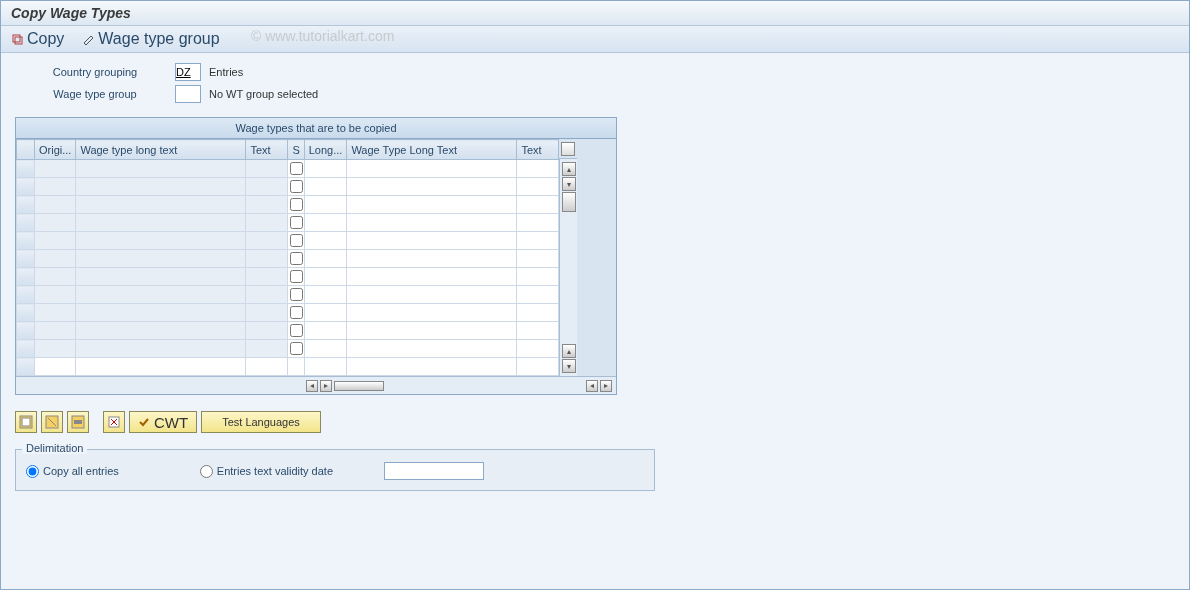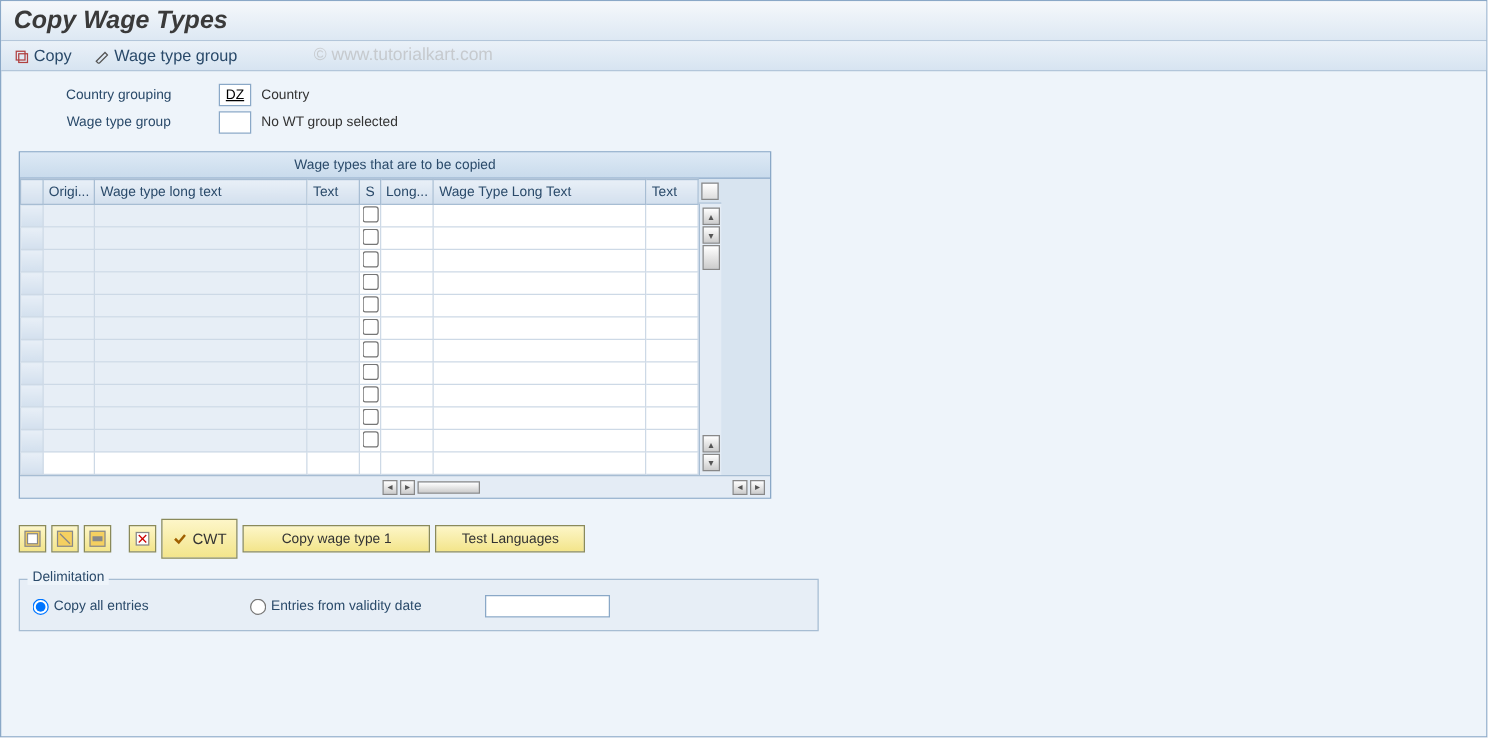--- a/index.html
+++ b/index.html
@@ -16,38 +16,38 @@
       border: 1px solid #8aa8c7;
       background: #eef4fa;
       height: 100%;
     }
     .title-bar {
       background: linear-gradient(#f5f8fb, #dde8f3);
       border-bottom: 1px solid #b3c6da;
       padding: 4px 10px;
       font-weight: bold;
       font-style: italic;
-      font-size: 20px;
+      font-size: 14px;
       color: #3a3a3a;
     }
     .toolbar {
       background: linear-gradient(#eaf1f8, #d7e4f1);
       border-bottom: 1px solid #b3c6da;
       padding: 4px 10px;
       display: flex;
       align-items: center;
       gap: 18px;
       position: relative;
     }
     .toolbar-btn {
       display: flex;
       align-items: center;
       gap: 4px;
       cursor: pointer;
-      font-size: 13px;
+      font-size: 16px;
       color: #2a4a6a;
     }
     .watermark {
       position: absolute;
       left: 250px;
       top: 2px;
       color: rgba(180,180,180,0.6);
       font-size: 14px;
       font-weight: normal;
       white-space: nowrap;
@@ -65,21 +65,21 @@
       width: 160px;
       color: #2a4a6a;
       text-align: center;
     }
     .short-input {
       width: 26px;
       height: 18px;
       border: 1px solid #8aa8c7;
       background: #fff;
       font-size: 11px;
-      text-align: center;
+      text-align: left;
       margin-right: 8px;
       text-decoration: underline;
     }
     .form-text {
       color: #333;
     }
     .checkbox {
       margin-right: 6px;
     }
     .table-panel {
@@ -182,26 +182,26 @@
       height: 22px;
       border: 1px solid #8a8a5a;
       background: linear-gradient(#fdf6c8, #f3e58b);
       cursor: pointer;
       display: flex;
       align-items: center;
       justify-content: center;
       font-size: 10px;
     }
     .cwt-btn {
-      height: 32px;
+      height: 22px;
       border: 1px solid #8a8a5a;
       background: linear-gradient(#fdf6c8, #f3e58b);
       cursor: pointer;
       padding: 0 8px;
-      font-size: 12px;
+      font-size: 15px;
       display: flex;
       align-items: center;
       gap: 4px;
       color:#333;
     }
     .wide-btn {
       height: 22px;
       border: 1px solid #8a8a5a;
       background: linear-gradient(#fdf6c8, #f3e58b);
       cursor: pointer;
@@ -272,21 +272,21 @@
       </span>
       <span>Wage type group</span>
     </div>
     <div class="watermark">© www.tutorialkart.com</div>
   </div>
 
   <div class="content">
     <div class="form-row">
       <span class="form-label">Country grouping</span>
       <input class="short-input" value="DZ" style="">
-      <span class="form-text">Country</span>
+      <span class="form-text">Entries</span>
     </div>
     <div class="form-row">
       <span class="form-label">Wage type group</span>
       <input class="short-input" value="" style="">
       <span class="form-text">No WT group selected</span>
     </div>
 
     <div class="table-panel">
       <div class="table-title">Wage types that are to be copied</div>
       <div class="grid-wrap">
@@ -486,33 +486,32 @@
           </svg>
       </div>
       <div class="cwt-btn">
         <span>
           <svg width="12" height="12">
               <path d="M2 6 L5 9 L10 3" fill="none" stroke="#a06000" stroke-width="2"></path>
             </svg>
         </span>
         <span>CWT</span>
       </div>
-      <button class="wide-btn">Copy wage type 1</button>
       <button class="wide-btn" style="padding:0 20px;">Test Languages</button>
     </div>
 
     <div class="group-box">
       <div class="group-title">Delimitation</div>
       <div class="radio-row">
         <label class="radio-item">
           <input type="radio" name="delim" checked="" style="">
           <span>Copy all entries</span>
         </label>
         <label class="radio-item" style="margin-left:60px;">
           <input type="radio" name="delim" style="">
-          <span>Entries from validity date</span>
+          <span>Entries text validity date</span>
         </label>
         <input class="date-input" value="" style="">
       </div>
     </div>
 
   </div>
 </div>
 
 </body></html>

